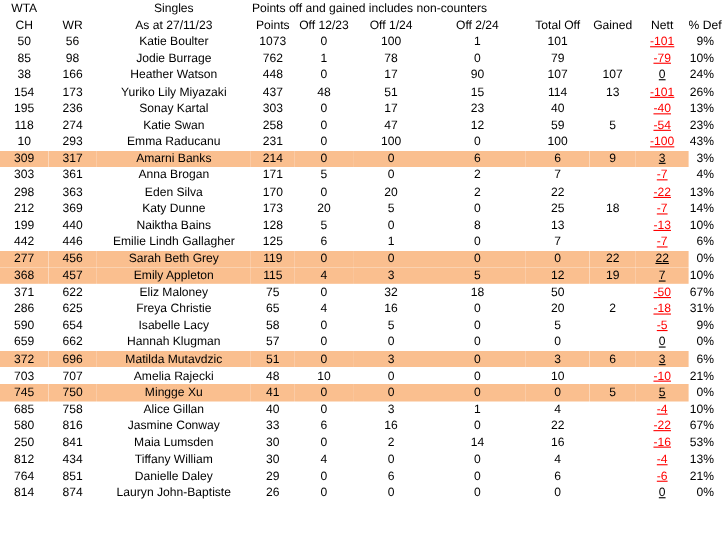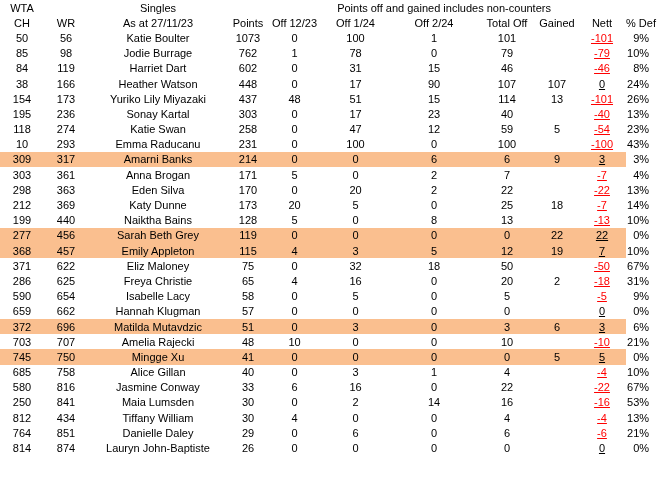--- a/index.html
+++ b/index.html
@@ -19,21 +19,21 @@
     width: 659px; height: 438px;
   }
   td {
     padding: 0;
     text-align: center;
     vertical-align: middle;
     white-space: nowrap;
     overflow: hidden;
     height: 15.2px;
   }
-  td.note-cell { text-align: center; padding-left: 1px; }
+  td.note-cell { text-align: left; padding-left: 1px; }
   td.nett-cell { text-align: center; text-decoration: underline; }
   td.pctdef-cell { text-align: right; padding-right: 10px; }
   td.hl { background: var(--highlight); }
   .neg { color: var(--negative); }
 </style>
 </head>
 <body>
 
 <table>
   <colgroup>
@@ -91,33 +91,20 @@
         <td>762</td>
         <td>1</td>
         <td>78</td>
         <td>0</td>
         <td>79</td>
         <td></td>
         <td class="nett-cell neg">-79</td>
         <td class="pctdef-cell">10%</td>
       </tr>
       <tr>
-        <td>84</td>
-        <td>119</td>
-        <td>Harriet Dart</td>
-        <td>602</td>
-        <td>0</td>
-        <td>31</td>
-        <td>15</td>
-        <td>46</td>
-        <td></td>
-        <td class="nett-cell neg">-46</td>
-        <td class="pctdef-cell">8%</td>
-      </tr>
-      <tr>
         <td>38</td>
         <td>166</td>
         <td>Heather Watson</td>
         <td>448</td>
         <td>0</td>
         <td>17</td>
         <td>90</td>
         <td>107</td>
         <td>107</td>
         <td class="nett-cell">0</td>
@@ -234,20 +221,33 @@
         <td>128</td>
         <td>5</td>
         <td>0</td>
         <td>8</td>
         <td>13</td>
         <td></td>
         <td class="nett-cell neg">-13</td>
         <td class="pctdef-cell">10%</td>
       </tr>
       <tr>
+        <td>442</td>
+        <td>446</td>
+        <td>Emilie Lindh Gallagher</td>
+        <td>125</td>
+        <td>6</td>
+        <td>1</td>
+        <td>0</td>
+        <td>7</td>
+        <td></td>
+        <td class="nett-cell neg">-7</td>
+        <td class="pctdef-cell">6%</td>
+      </tr>
+      <tr>
         <td class="hl">277</td>
         <td class="hl">456</td>
         <td class="hl">Sarah Beth Grey</td>
         <td class="hl">119</td>
         <td class="hl">0</td>
         <td class="hl">0</td>
         <td class="hl">0</td>
         <td class="hl">0</td>
         <td class="hl">22</td>
         <td class="nett-cell hl">22</td>

